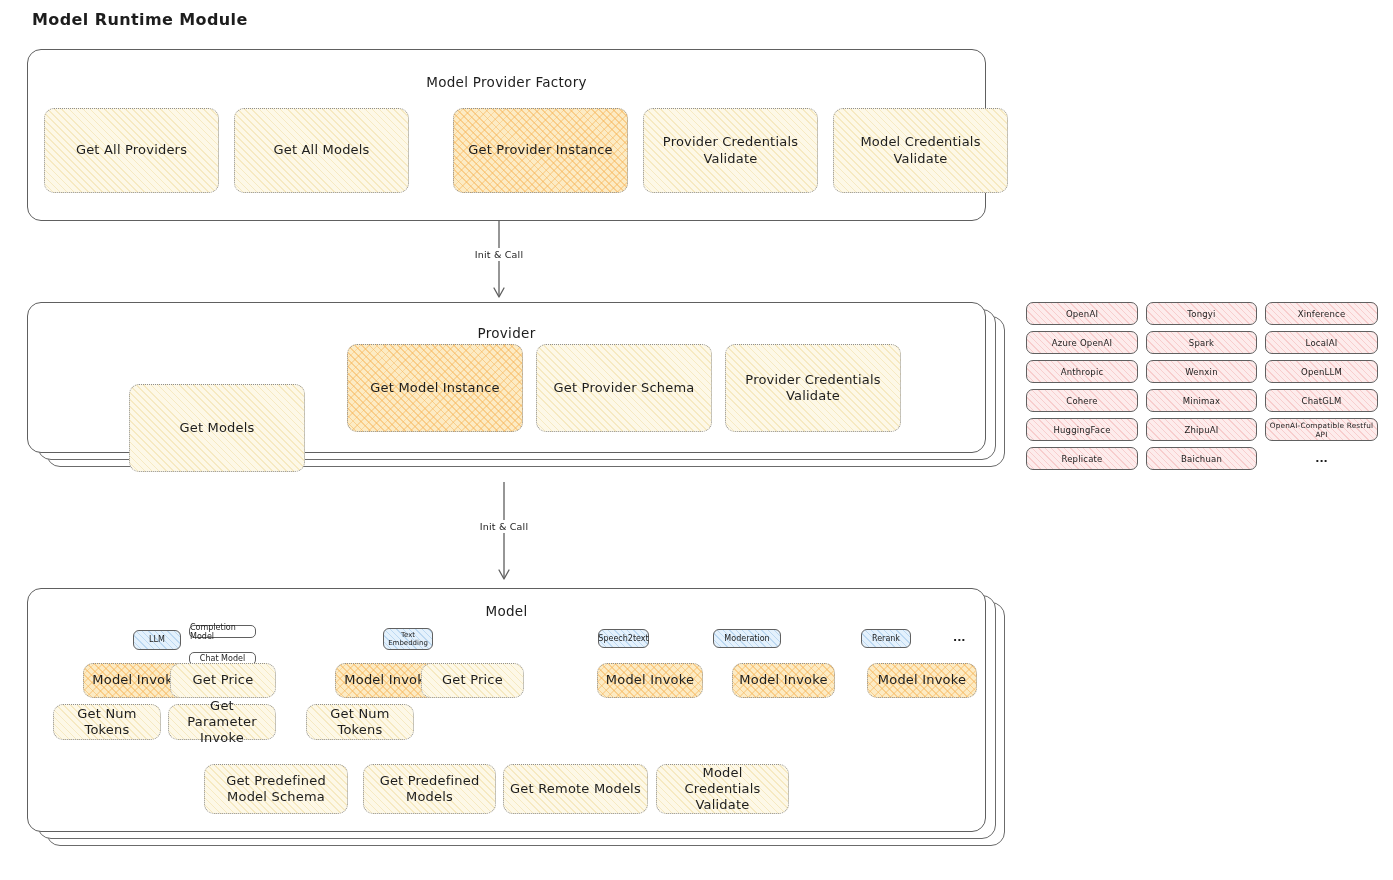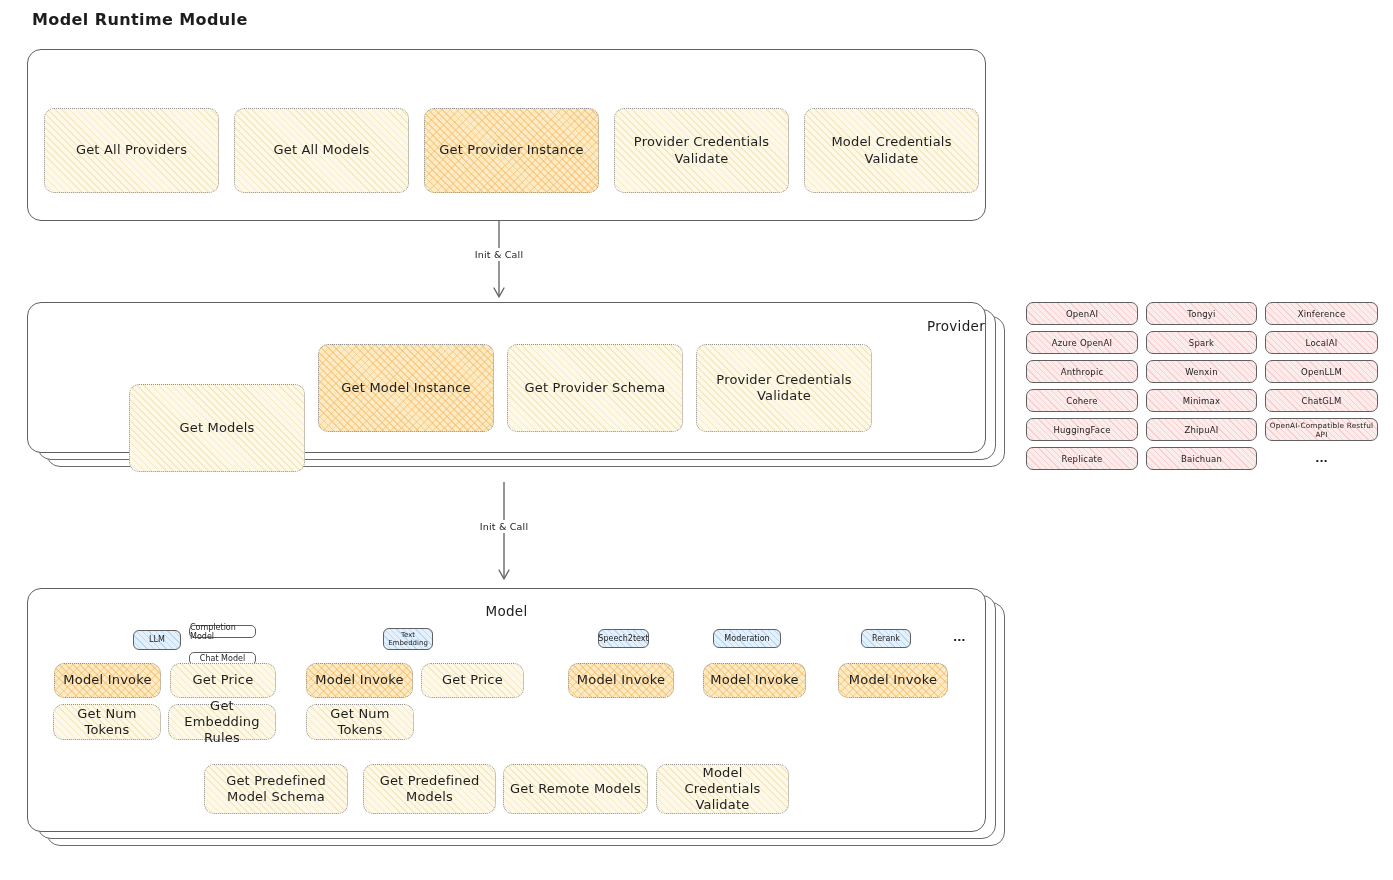--- a/index.html
+++ b/index.html
@@ -25,20 +25,21 @@
     display:flex;align-items:center;justify-content:center;text-align:center;
     font-size:13px;line-height:1.25;letter-spacing:.2px;padding:2px 6px;box-sizing:border-box;
     background-color:#fdf8e7;
     background-image:repeating-linear-gradient(45deg,rgba(238,216,148,.45) 0 1.2px,transparent 1.2px 5px);
   }
   .fn-box.orange{
     background-color:#fcebc4;
     background-image:
       repeating-linear-gradient(45deg,rgba(246,177,80,.5) 0 1.3px,transparent 1.3px 5px),
       repeating-linear-gradient(-45deg,rgba(246,177,80,.35) 0 1.2px,transparent 1.2px 6px);
+    margin-left: 29px;
   }
   
   #providers-grid{
     position:absolute;left:1026px;top:302px;
     display:grid;grid-template-columns:112px 111px 113px;
     column-gap:8px;row-gap:6px;
   }
   .chip{
     height:23px;border:1.1px solid #606060;border-radius:7px;
     display:flex;align-items:center;justify-content:center;text-align:center;
@@ -78,41 +79,42 @@
   .row{position:absolute;display:flex;}
 </style>
 </head>
 <body>
 
 <div id="canvas">
 
   <div id="page-title">Model Runtime Module</div>
 
   <div class="section-box" style="left:27px;top:49px;width:957px;height:170px;">
+    <div class="section-title" style="top:24px;">Model Provider Factory</div>
     <div class="row" style="left:16px;top:58px;gap:15px;">
       <div class="fn-box" style="position:relative;width:175px;height:85px;">Get All Providers</div>
       <div class="fn-box" style="position:relative;width:175px;height:85px;">Get All Models</div>
       <div class="fn-box orange" style="position:relative;width:175px;height:85px;">Get Provider Instance</div>
       <div class="fn-box" style="position:relative;width:175px;height:85px;">Provider Credentials Validate</div>
       <div class="fn-box" style="position:relative;width:175px;height:85px;">Model Credentials Validate</div>
     </div>
   </div>
 
   <div class="arrow" style="left:491px;top:221px;height:78px;">
     <svg width="16" height="78">
       <line x1="8" y1="0" x2="8" y2="75" stroke="#5e5e5e" stroke-width="1.3"></line>
       <polyline points="3,67 8,76 13,67" fill="none" stroke="#5e5e5e" stroke-width="1.3" stroke-linecap="round" stroke-linejoin="round"></polyline>
     </svg>
     <span class="arrow-label" style="top:27px;">Init &amp; Call</span>
   </div>
 
   <div class="stack-layer" style="left:46px;top:316px;width:957px;height:149px;"></div>
   <div class="stack-layer" style="left:37px;top:309px;width:957px;height:149px;"></div>
   <div class="section-box" style="left:27px;top:302px;width:957px;height:149px;">
-    <div class="section-title" style="top:15px;text-align:right;">Provider</div>
+    <div class="section-title" style="top:22px;">Provider</div>
     <div class="row" style="left:101px;top:41px;gap:13px;">
       <div class="fn-box" style="position:relative;width:176px;height:88px;margin-top:40px;">Get Models</div>
       <div class="fn-box orange" style="position:relative;width:176px;height:88px;">Get Model Instance</div>
       <div class="fn-box" style="position:relative;width:176px;height:88px;">Get Provider Schema</div>
       <div class="fn-box" style="position:relative;width:176px;height:88px;">Provider Credentials Validate</div>
     </div>
   </div>
 
   <div id="providers-grid">
     <div class="chip">OpenAI</div>
@@ -159,21 +161,21 @@
 
     <div class="fn-box orange" style="left:26px;top:74px;width:107px;height:35px;">Model Invoke</div>
     <div class="fn-box" style="left:142px;top:74px;width:106px;height:35px;">Get Price</div>
     <div class="fn-box orange" style="left:278px;top:74px;width:107px;height:35px;">Model Invoke</div>
     <div class="fn-box" style="left:393px;top:74px;width:103px;height:35px;">Get Price</div>
     <div class="fn-box orange" style="left:540px;top:74px;width:106px;height:35px;">Model Invoke</div>
     <div class="fn-box orange" style="left:675px;top:74px;width:103px;height:35px;">Model Invoke</div>
     <div class="fn-box orange" style="left:810px;top:74px;width:110px;height:35px;">Model Invoke</div>
 
     <div class="fn-box" style="left:25px;top:115px;width:108px;height:36px;">Get Num Tokens</div>
-    <div class="fn-box" style="left:140px;top:115px;width:108px;height:36px;">Get Embedding Rules</div>
+    <div class="fn-box" style="left:140px;top:115px;width:108px;height:36px;">Get Parameter Invoke</div>
     <div class="fn-box" style="left:278px;top:115px;width:108px;height:36px;">Get Num Tokens</div>
 
     <div class="fn-box" style="left:176px;top:175px;width:144px;height:50px;">Get Predefined Model Schema</div>
     <div class="fn-box" style="left:335px;top:175px;width:133px;height:50px;">Get Predefined Models</div>
     <div class="fn-box" style="left:475px;top:175px;width:145px;height:50px;">Get Remote Models</div>
     <div class="fn-box" style="left:628px;top:175px;width:133px;height:50px;">Model Credentials Validate</div>
   </div>
 
 </div>
 

